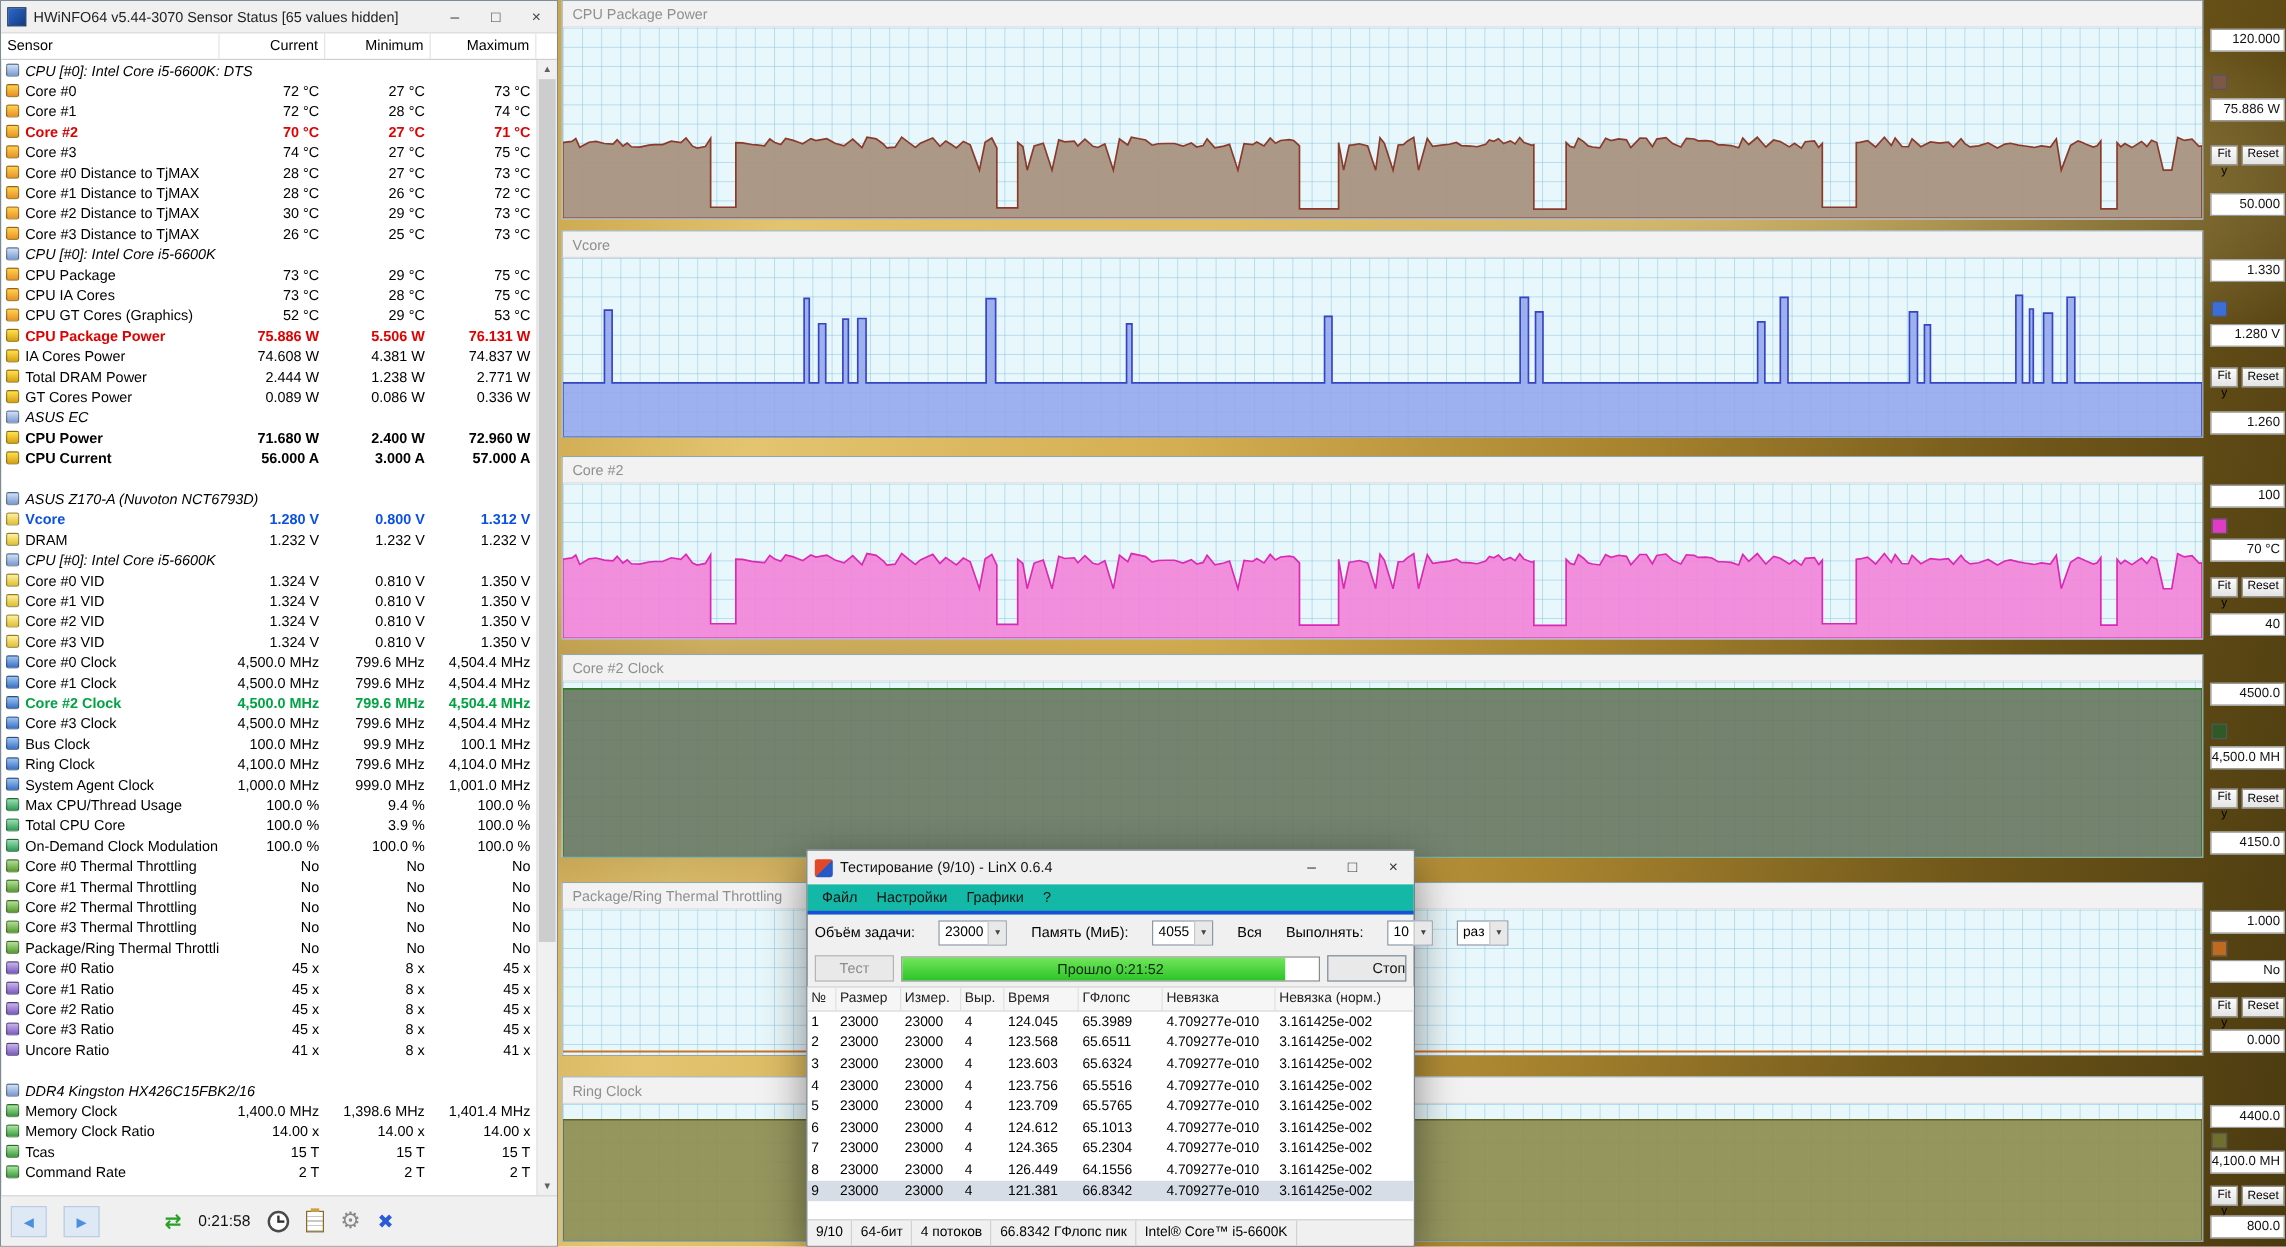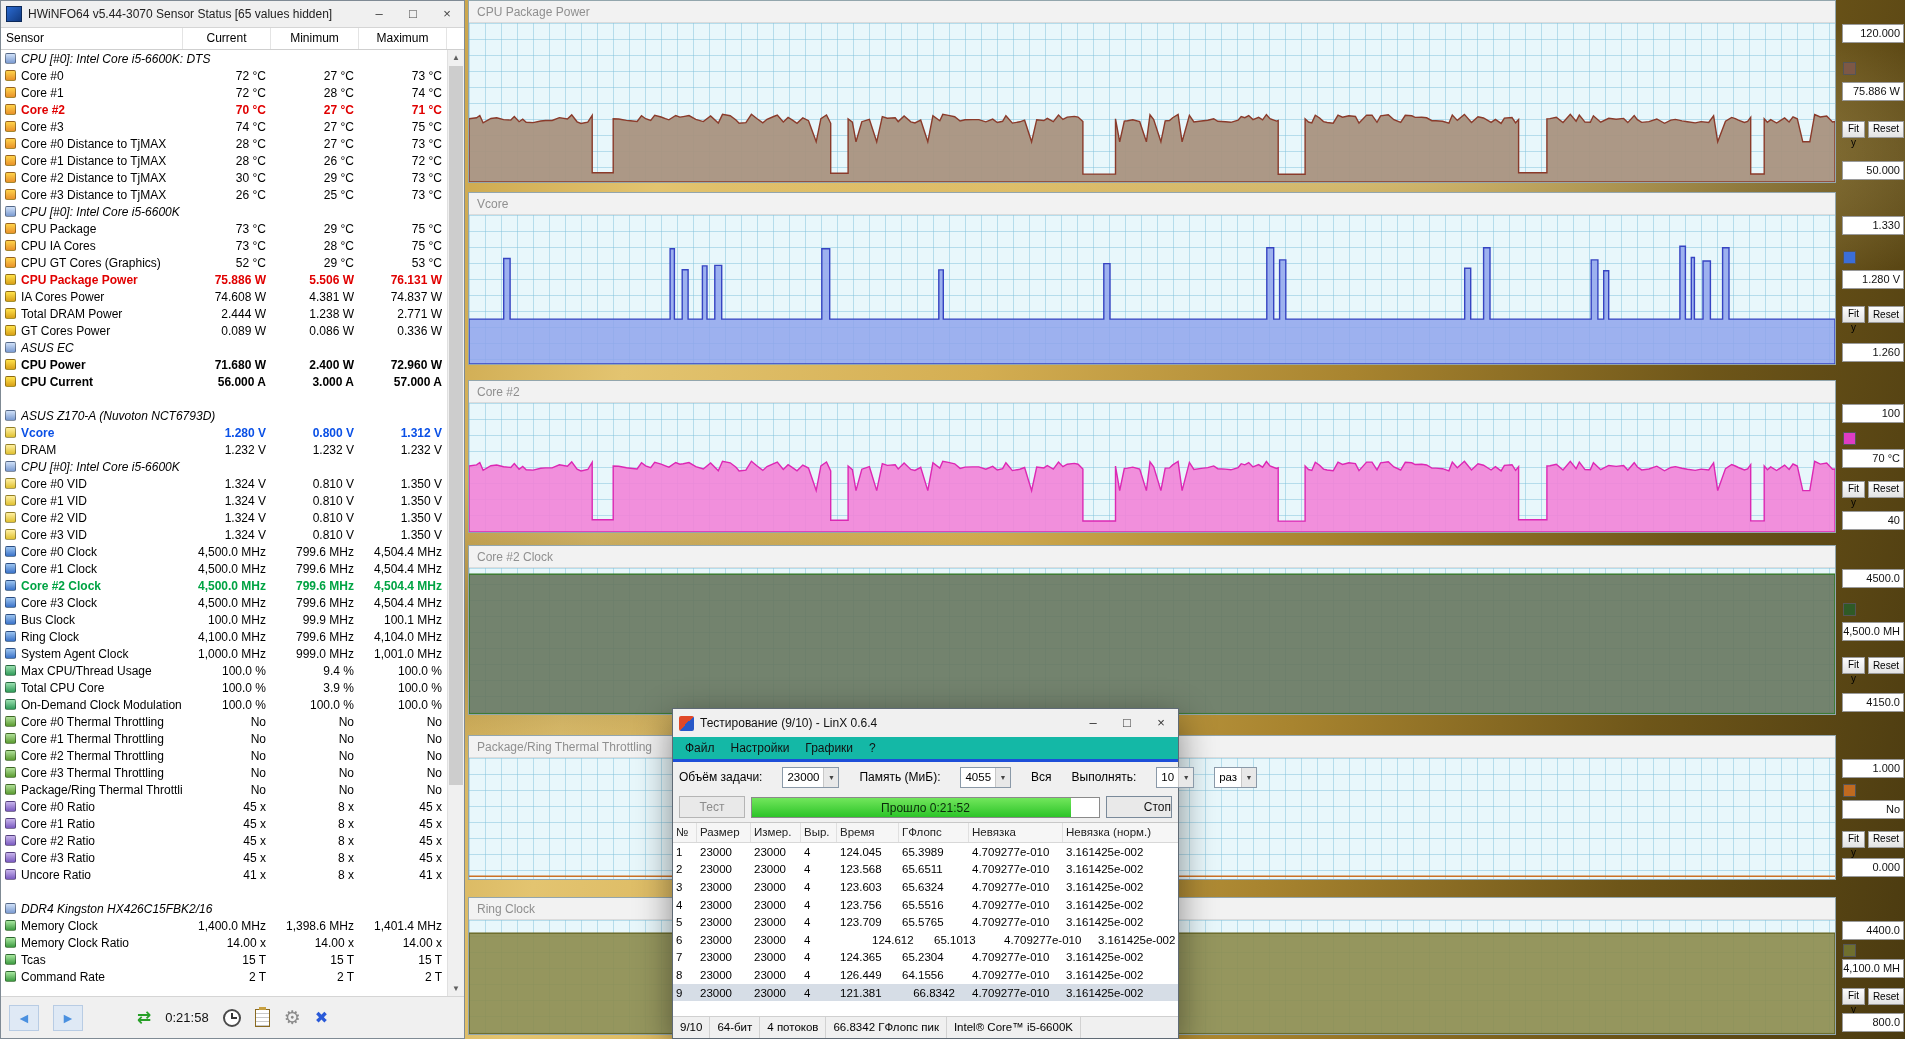--- a/index.html
+++ b/index.html
@@ -31,21 +31,21 @@
 
 
 #hwinfo{position:absolute;left:0;top:0;width:465px;height:1039px;background:#fff;border:1px solid #7f8a94;display:flex;flex-direction:column;z-index:2}
 .hw-titlebar{flex:0 0 26px;background:#f0f0f0;display:flex;align-items:center;padding-left:5px;font-size:12px;border-bottom:1px solid #d5d5d5}
 .hw-appicon{width:16px;height:16px;background:linear-gradient(135deg,#2a6ad0,#123a80);border:1px solid #0d2a5a;margin-right:6px;flex:0 0 16px}
 .hw-title{flex:1;color:#222;white-space:nowrap;overflow:hidden}
 .wbtn{width:34px;text-align:center;color:#444;font-size:13px;height:26px;line-height:26px}
 .hw-colhead{flex:0 0 21px;display:flex;font-size:12px;border-bottom:1px solid #cfcfcf;background:#fff;align-items:center;padding-right:17px}
 .ch{padding:0 5px;border-right:1px solid #e4e4e4;height:21px;line-height:21px;white-space:nowrap}
 .ch.sensor{flex:1}
-.ch.num{width:88px;text-align:center}
+.ch.num{width:88px;text-align:right}
 .hw-body{flex:1;position:relative;overflow:hidden;display:flex}
 .hw-list{flex:1;overflow:hidden}
 .srow{display:flex;align-items:center;height:17px;font-size:12px;padding-left:4px;white-space:nowrap}
 .srow.spacer{height:17px}
 .sic{width:11px;height:11px;margin-right:5px;flex:0 0 11px;border-radius:2px;border:1px solid rgba(0,0,0,.35)}
 .slab{flex:1;overflow:hidden}
 .sval{width:88px;text-align:right;padding-right:5px;flex:0 0 88px}
 .srow.group .slab{font-style:italic}
 .hl-red{color:#e00000;font-weight:bold}
 .hl-blue{color:#0a50e6;font-weight:bold}
@@ -732,21 +732,21 @@
             <span class="lx-td" style="width: 62px;">123.709</span>
             <span class="lx-td" style="width: 70px;">65.5765</span>
             <span class="lx-td" style="width: 94px;">4.709277e-010</span>
             <span class="lx-td" style="flex: 1 1 0%;">3.161425e-002</span>
           </div>
           <div class="lx-row">
             <span class="lx-td" style="width: 24px;">6</span>
             <span class="lx-td" style="width: 54px;">23000</span>
             <span class="lx-td" style="width: 50px;">23000</span>
             <span class="lx-td" style="width: 36px;">4</span>
-            <span class="lx-td" style="width: 62px; margin-left: 32px;">124.612</span>
+            <span class="lx-td" style="width: 62px;">124.612</span>
             <span class="lx-td" style="width: 70px;">65.1013</span>
             <span class="lx-td" style="width: 94px;">4.709277e-010</span>
             <span class="lx-td" style="flex: 1 1 0%;">3.161425e-002</span>
           </div>
           <div class="lx-row">
             <span class="lx-td" style="width: 24px;">7</span>
             <span class="lx-td" style="width: 54px;">23000</span>
             <span class="lx-td" style="width: 50px;">23000</span>
             <span class="lx-td" style="width: 36px;">4</span>
             <span class="lx-td" style="width: 62px;">124.365</span>
@@ -763,21 +763,21 @@
             <span class="lx-td" style="width: 70px;">64.1556</span>
             <span class="lx-td" style="width: 94px;">4.709277e-010</span>
             <span class="lx-td" style="flex: 1 1 0%;">3.161425e-002</span>
           </div>
           <div class="lx-row sel">
             <span class="lx-td" style="width: 24px;">9</span>
             <span class="lx-td" style="width: 54px;">23000</span>
             <span class="lx-td" style="width: 50px;">23000</span>
             <span class="lx-td" style="width: 36px;">4</span>
             <span class="lx-td" style="width: 62px;">121.381</span>
-            <span class="lx-td" style="width: 70px; text-align: center;">66.8342</span>
+            <span class="lx-td" style="width: 70px;">66.8342</span>
             <span class="lx-td" style="width: 94px;">4.709277e-010</span>
             <span class="lx-td" style="flex: 1 1 0%;">3.161425e-002</span>
           </div>
         </div>
     </div>
     <div class="lx-status">
         <span class="lx-seg">9/10</span>
         <span class="lx-seg">64-бит</span>
         <span class="lx-seg">4 потоков</span>
         <span class="lx-seg">66.8342 ГФлопс пик</span>

